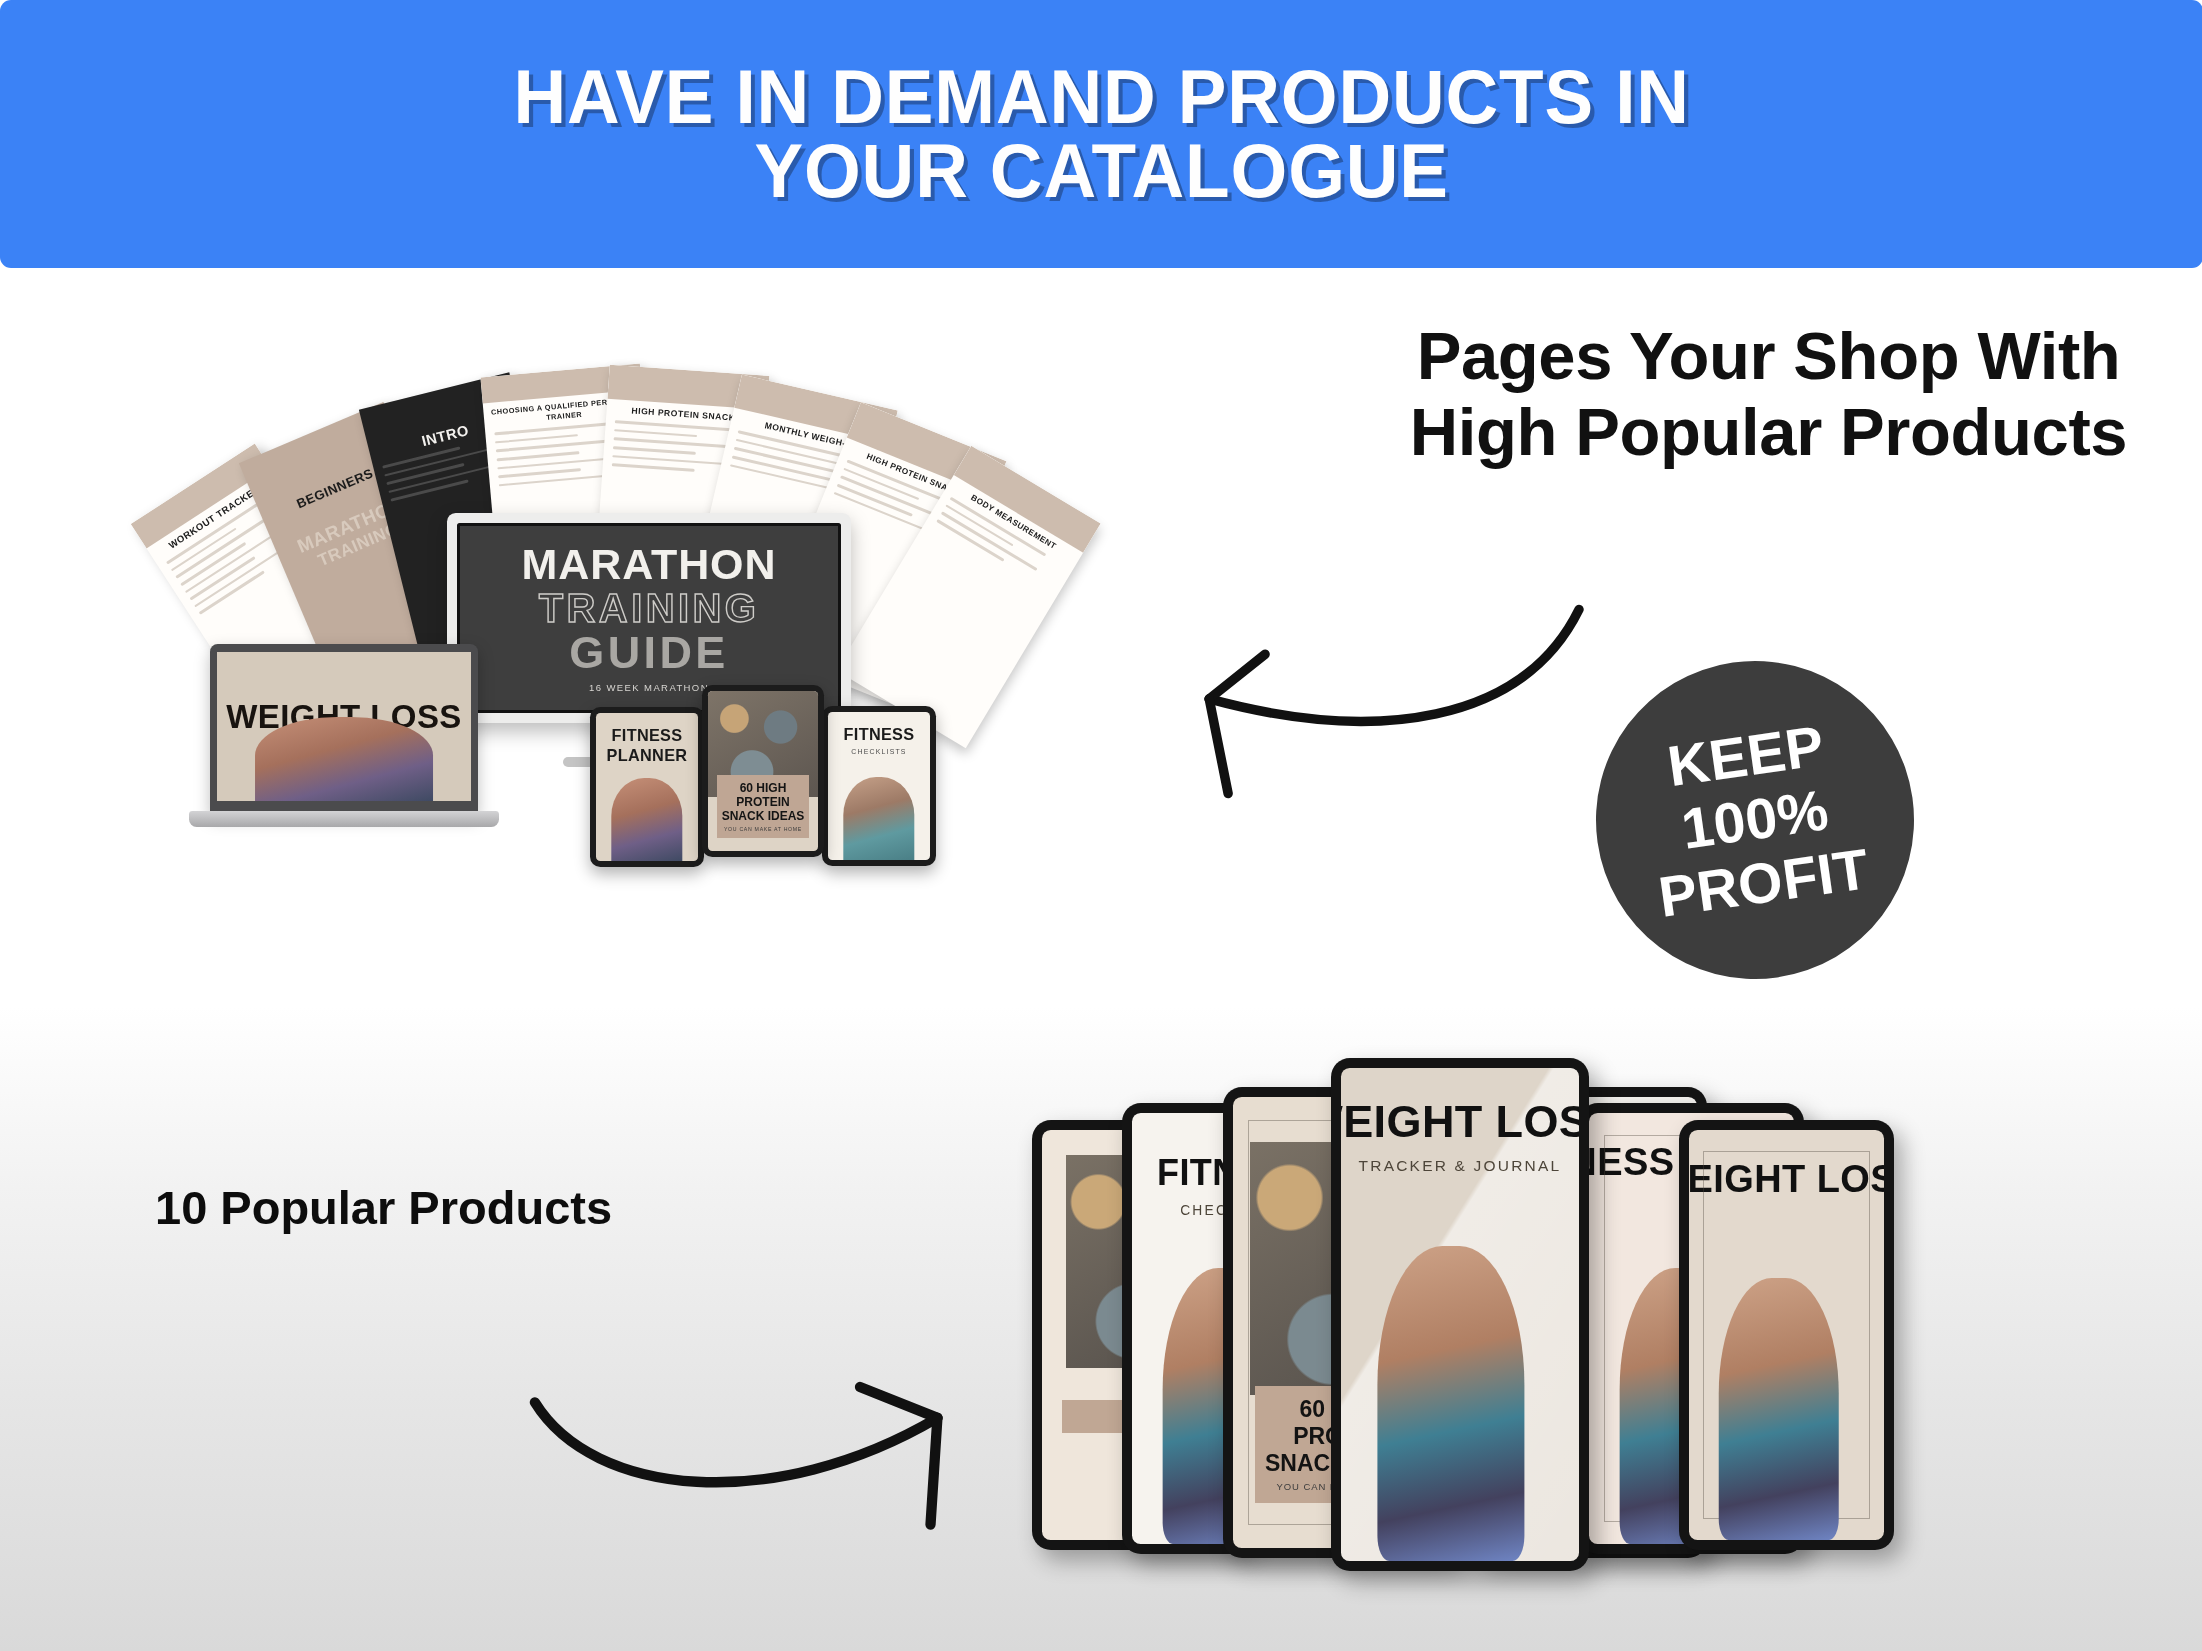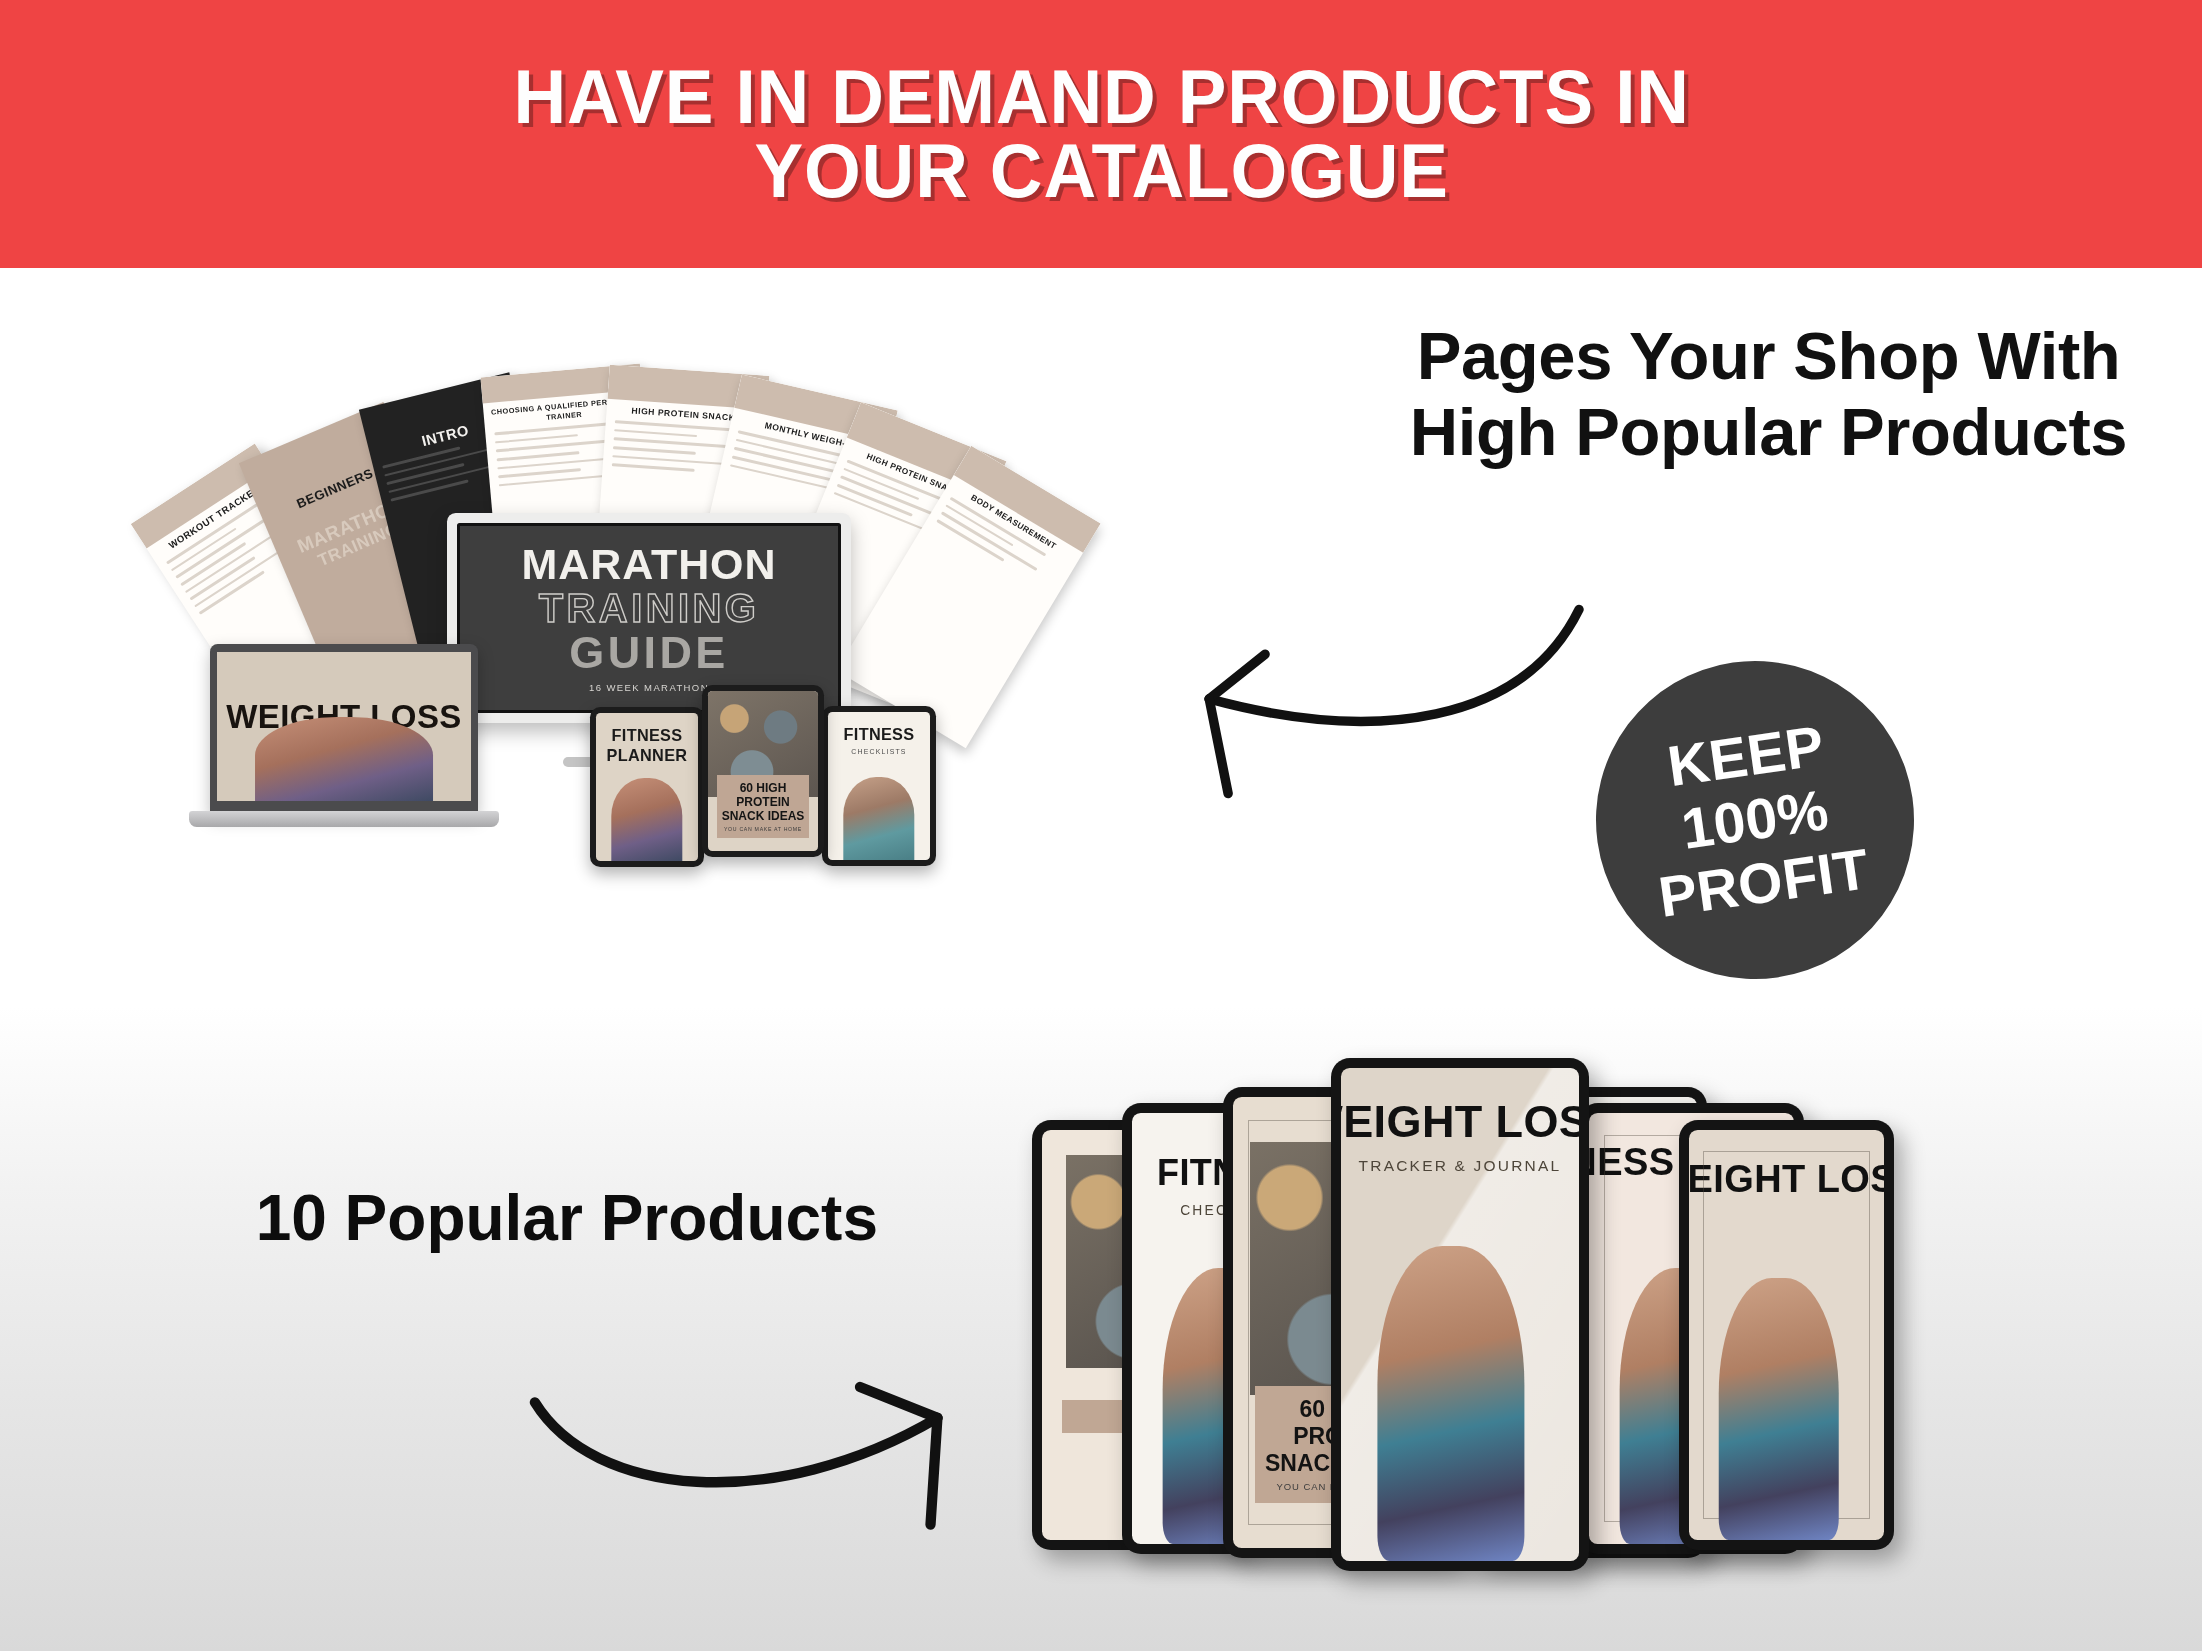--- a/index.html
+++ b/index.html
@@ -7,24 +7,25 @@
   body {
     font-family:"Liberation Sans", sans-serif;
     background:#ffffff;
     overflow:hidden;
     position:relative;
   }
 
   
   .header-band{
     position:absolute; left:0; top:0; width:2203px; height:268px;
-    background:#ef4444;
+    background:#3b82f6;
     display:flex; flex-direction:column;
     align-items:center; justify-content:center;
     z-index:40;
+    border-radius:11px;
   }
   .header-line{
     color:#fefefe;
     font-family:"Liberation Sans Narrow","Liberation Sans",sans-serif;
     font-weight:bold;
     font-size:76px;
     line-height:0.97;
     letter-spacing:0.9px;
     text-align:center;
     text-shadow:4.3px 4.3px 0 rgba(0,0,0,0.30);
@@ -70,24 +71,24 @@
     letter-spacing:0.4px;
   }
 
   
   .arrow-top{ position:absolute; left:1179px; top:594px; z-index:31; }
   .arrow-bottom{ position:absolute; left:490px; top:1368px; z-index:31; }
 
   
   .count-block{
     position:absolute; left:155px; top:1179px; width:723px;
-    z-index:30; text-align:right;
+    z-index:30; text-align:left;
     color:#0d0d0d;
     font-family:"Liberation Sans Narrow","Liberation Sans",sans-serif;
-    font-weight:bold; font-size:64px; line-height:1.22;
+    font-weight:bold; font-size:47px; line-height:1.22;
   }
   .count-block div{ white-space:nowrap; }
 
   
   .cluster-top{ position:absolute; left:189px; top:284px; width:929px; height:671px; z-index:10; }
 
   
   .sheet{
     position:absolute; background:#fffdfa;
     box-shadow:3.4px 5.2px 12px rgba(0,0,0,0.22);

